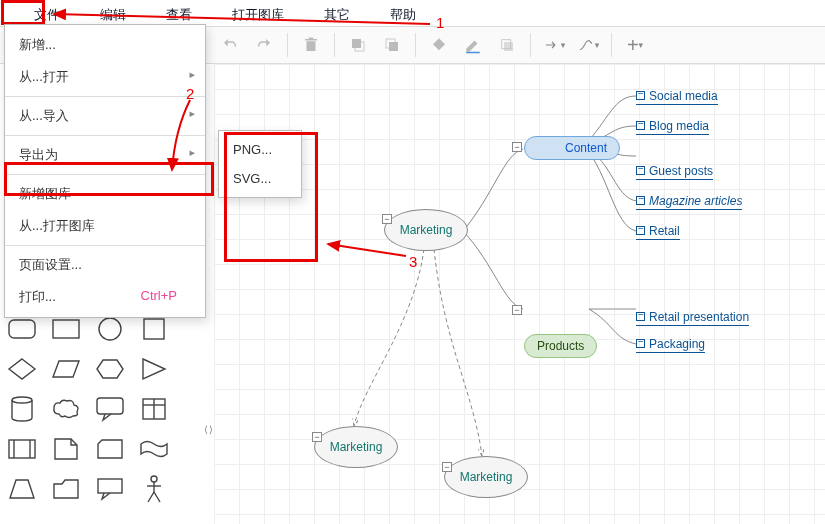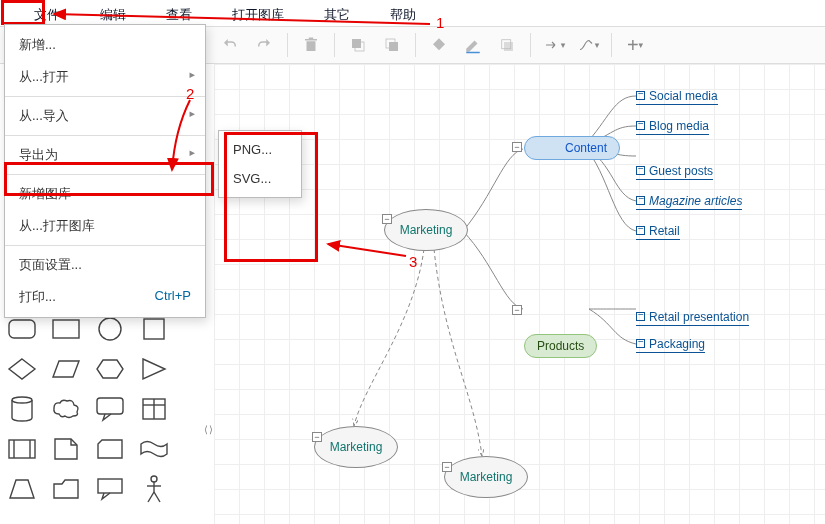--- a/index.html
+++ b/index.html
@@ -15,21 +15,21 @@
 .toolbar .tbtns { position: absolute; left: 216px; top: 4px; display: flex; align-items: center; gap: 6px; }
 .tbtn { width: 28px; height: 28px; display: flex; align-items: center; justify-content: center; color: #999; border-radius: 3px; }
 .tbtn svg { width: 18px; height: 18px; }
 .tsep { width: 1px; height: 24px; background: #ddd; margin: 0 3px; }
 
 
 .dropdown { position: absolute; top: 24px; left: 4px; width: 202px; background: #fff; border: 1px solid #bbb; box-shadow: 2px 4px 10px rgba(0,0,0,.15); z-index: 20; padding: 4px 0; }
 .dropdown .ditem { padding: 7px 14px; color: #333; position: relative; cursor: pointer; }
 .dropdown .dsep { height: 1px; background: #ddd; margin: 3px 0; }
 .dropdown .ditem.sub::after { content: "▸"; position: absolute; right: 10px; top: 7px; color: #888; font-size: 11px; }
-.dropdown .shortcut { position: absolute; right: 14px; color: #0369a1; }
+.dropdown .shortcut { position: absolute; right: 28px; color: #ec4899; }
 .export-highlight { position: absolute; left: 4px; top: 162px; width: 210px; height: 34px; border: 3px solid #e60000; z-index: 25; pointer-events: none; }
 
 
 .submenu { position: absolute; top: 130px; left: 218px; width: 84px; background: #fff; border: 1px solid #bbb; box-shadow: 2px 4px 10px rgba(0,0,0,.15); z-index: 20; padding: 4px 0; }
 .submenu .sitem { padding: 7px 14px; color: #333; cursor: pointer; }
 .submenu-highlight { position: absolute; left: 224px; top: 132px; width: 94px; height: 130px; border: 3px solid #e60000; z-index: 25; pointer-events: none; }
 
 
 .anno { position: absolute; color: #e60000; font-size: 15px; font-weight: 500; z-index: 30; pointer-events: none; }
 .arrow { stroke: #e60000; stroke-width: 2; fill: none; }

